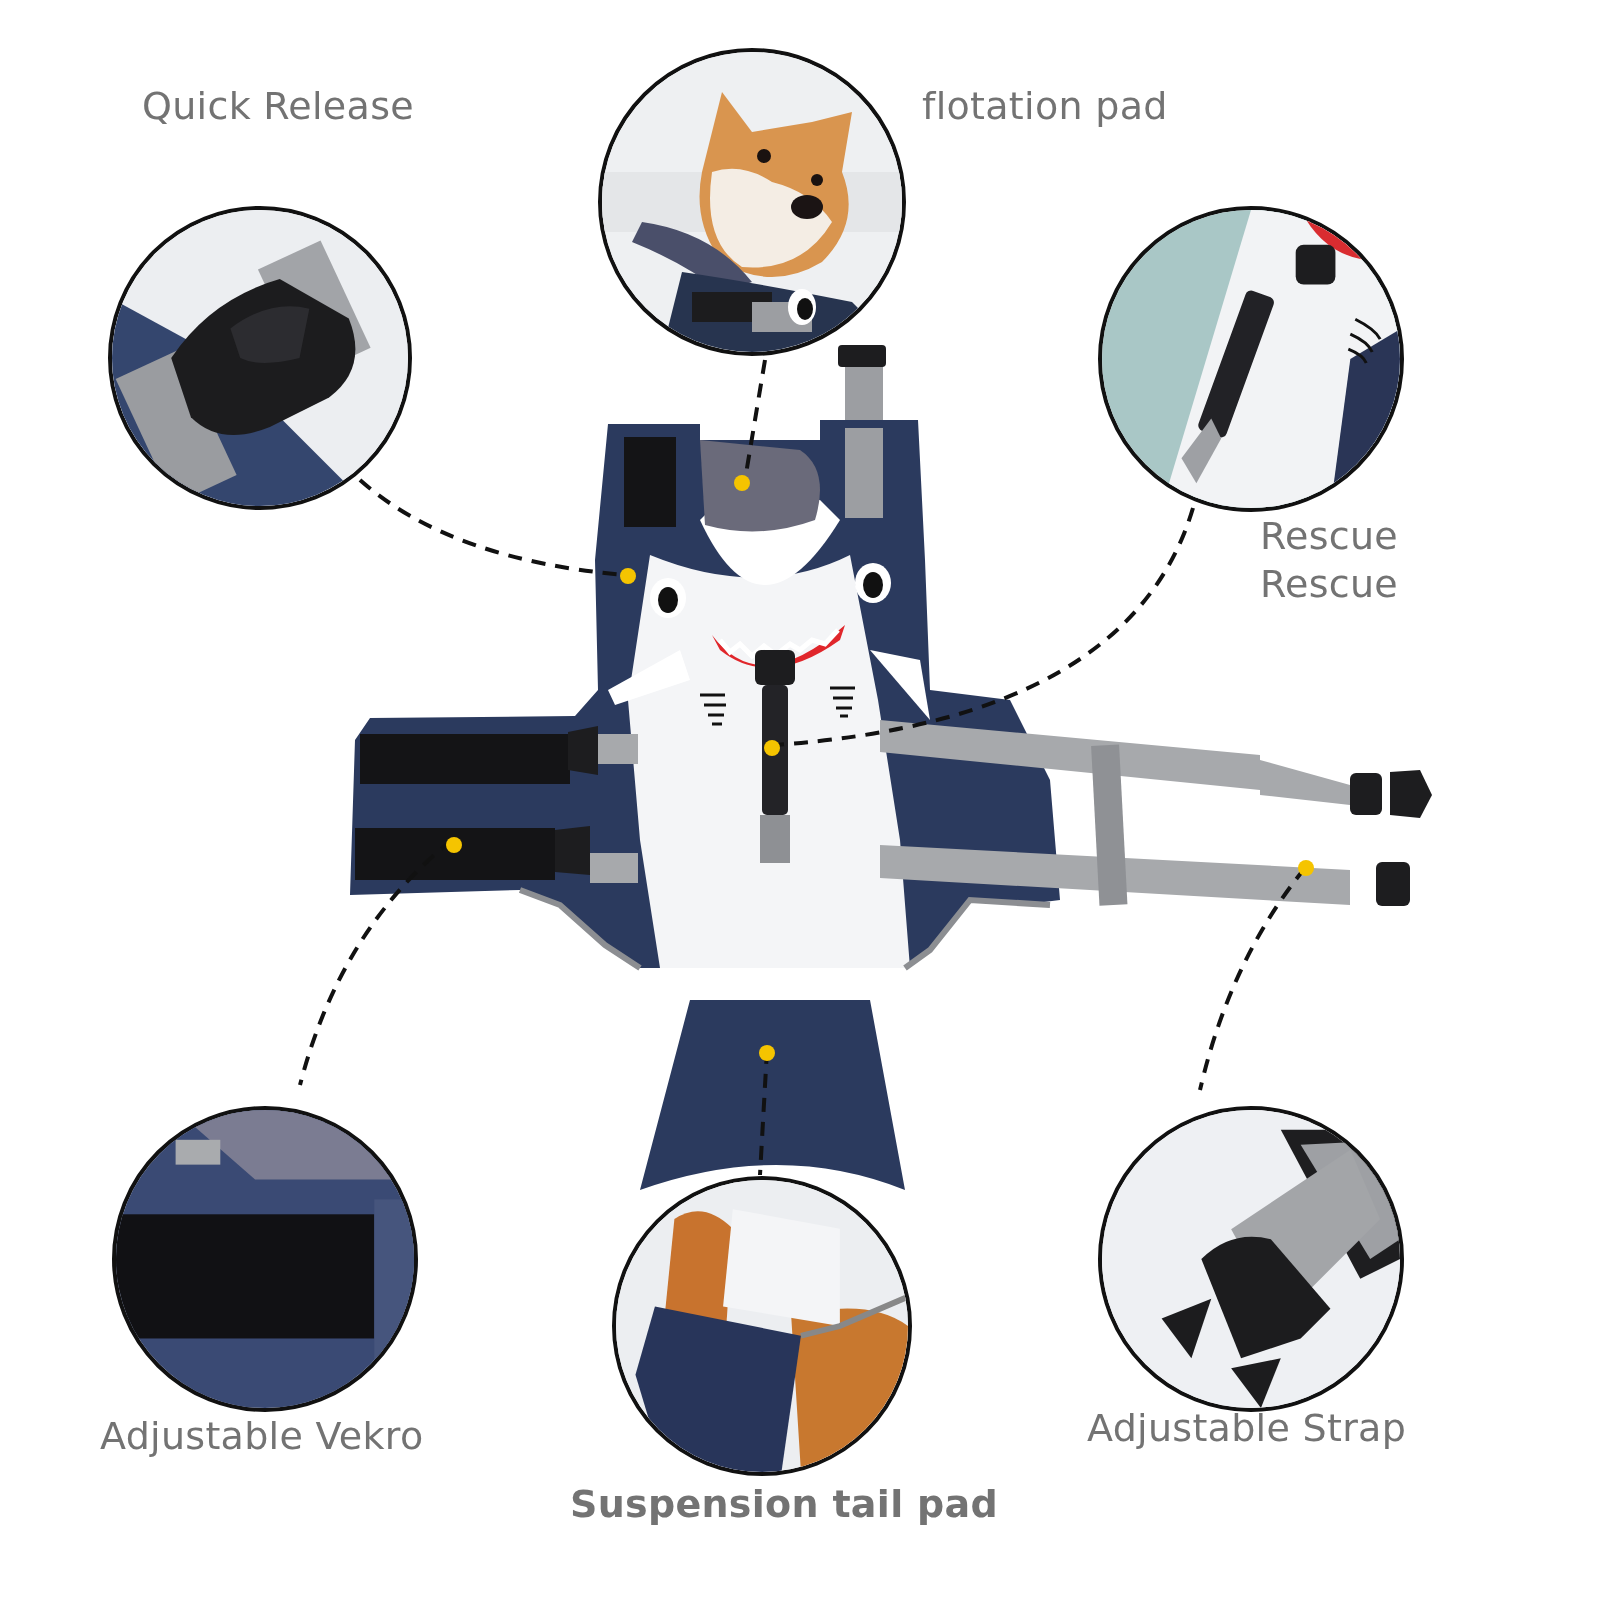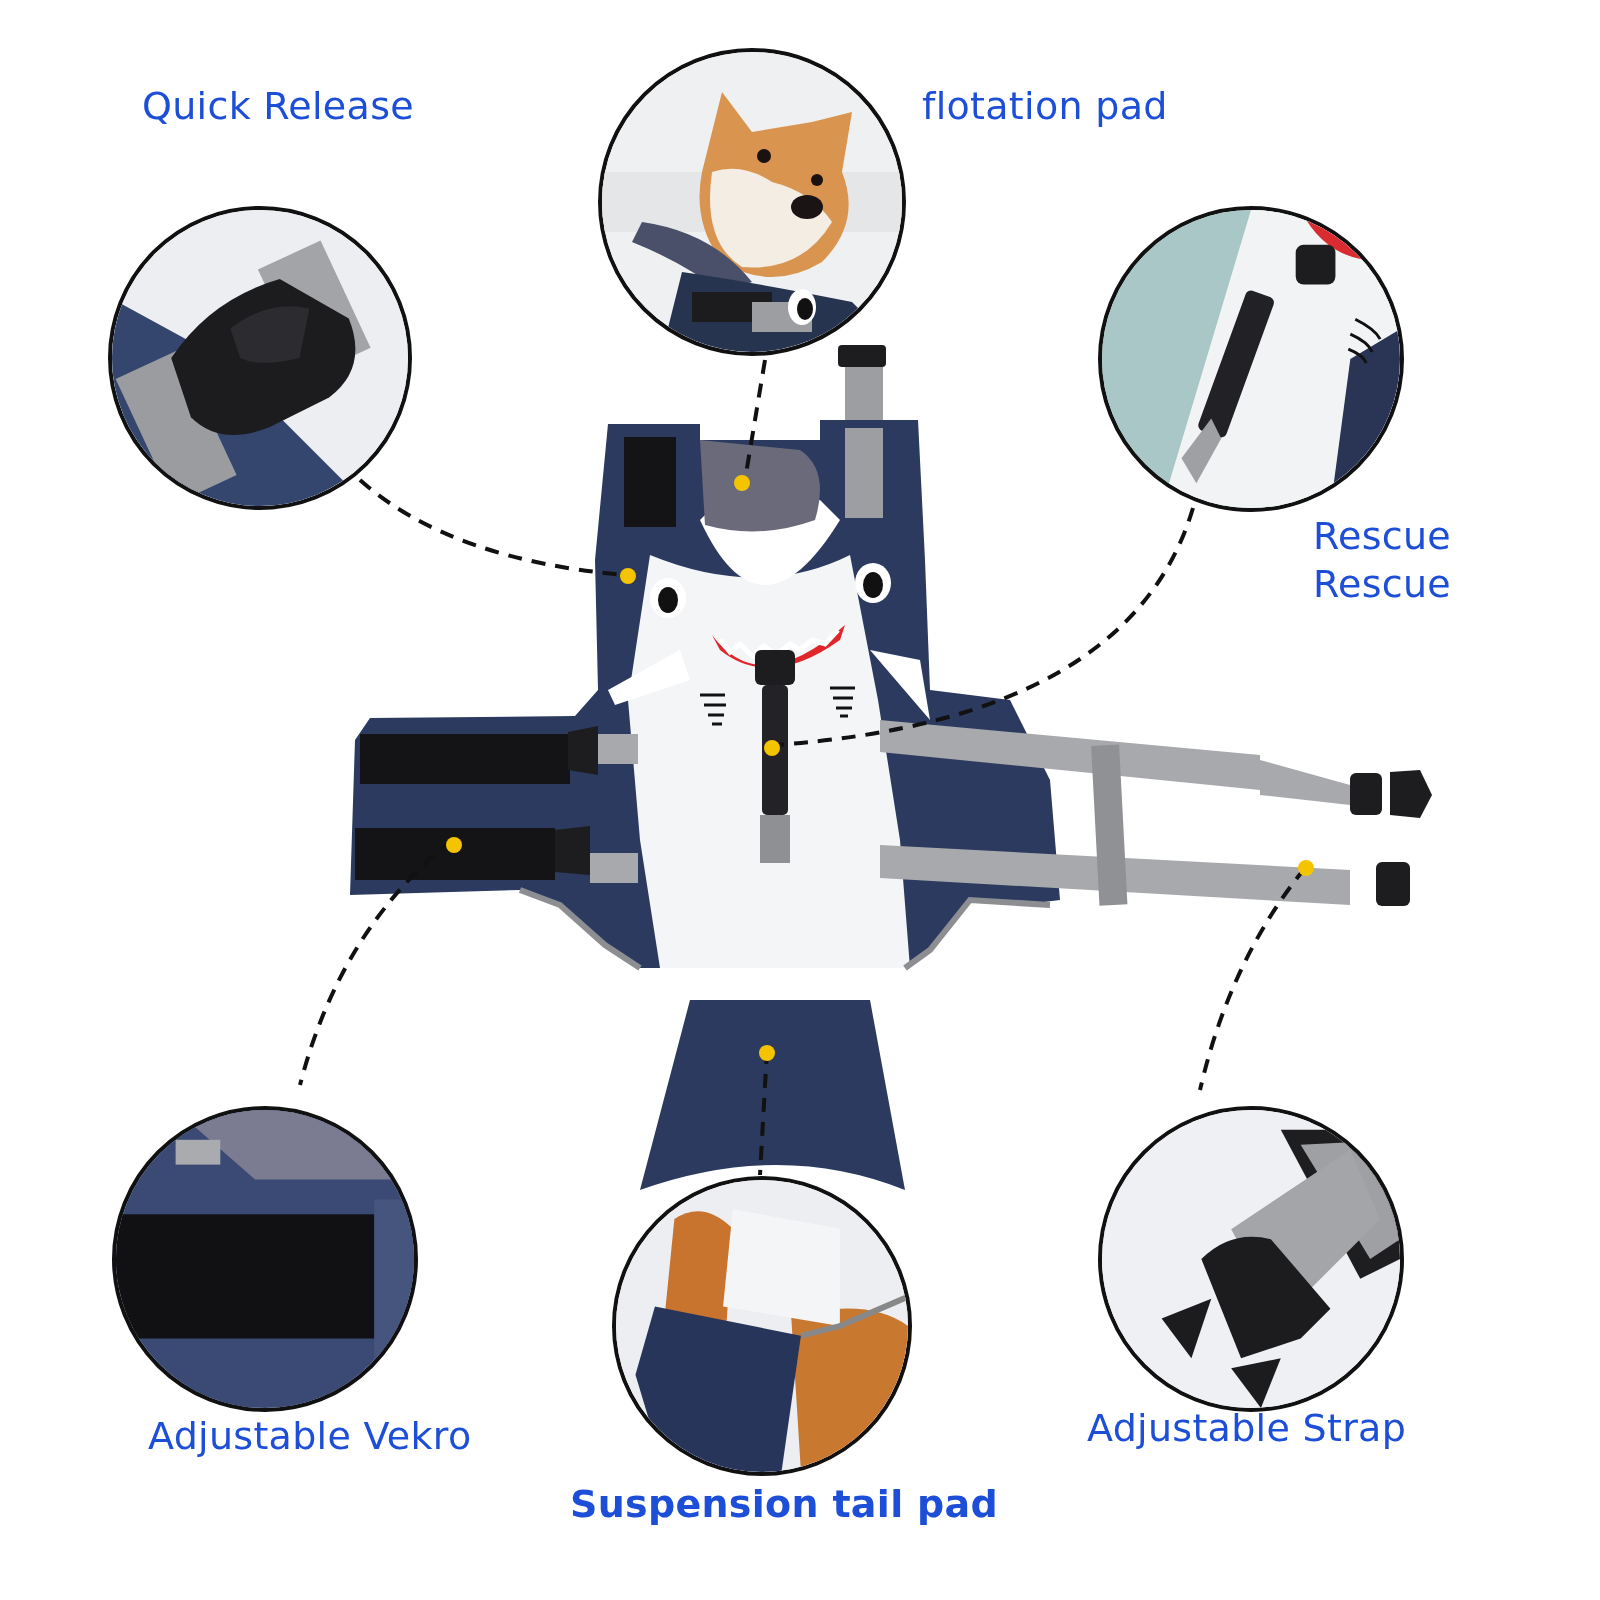--- a/index.html
+++ b/index.html
@@ -1,36 +1,36 @@
 <!DOCTYPE html>
 <html><head>
 <meta charset="utf-8">
 <style>
   html, body { margin:0; padding:0; background:#ffffff; }
   body { width:1600px; height:1600px; position:relative; overflow:hidden; font-family:"DejaVu Sans", sans-serif; }
-  .label { position:absolute; color:#1d4ed8; font-family:"DejaVu Sans", sans-serif; font-size:38px; line-height:48px; letter-spacing:0.3px; }
+  .label { position:absolute; color:#737373; font-family:"DejaVu Sans", sans-serif; font-size:38px; line-height:48px; letter-spacing:0.3px; }
   .circle { position:absolute; border-radius:50%; border:4px solid #111; overflow:hidden; box-sizing:border-box; background:#eef0f3; }
   .circle svg { width:100%; height:100%; display:block; }
   .diagram { position:absolute; left:0; top:0; width:1600px; height:1600px; pointer-events:none; }
   .dot { position:absolute; width:16px; height:16px; border-radius:50%; margin:-8px 0 0 -8px; }
 </style>
 </head>
 <body>
 
 <div class="label" style="left:142px; top:82px;">
   <div>Quick Release</div>
 </div>
 <div class="label" style="left:922px; top:82px;">
   <div>flotation pad</div>
 </div>
-<div class="label" style="left:1313px; top:512px;">
+<div class="label" style="left:1260px; top:512px;">
   <div>Rescue</div>
   <div>Rescue</div>
 </div>
-<div class="label" style="left:100px; top:1412px;margin-left:48px;">
+<div class="label" style="left:100px; top:1412px;">
   <div>Adjustable Vekro</div>
 </div>
 <div class="label" style="left:570px; top:1480px;font-weight:bold;">
   <div>Suspension tail pad</div>
 </div>
 <div class="label" style="left:1087px; top:1404px;">
   <div>Adjustable Strap</div>
 </div>
 
 <div class="circle" style="left:108px; top:206px; width:304px; height:304px;">

